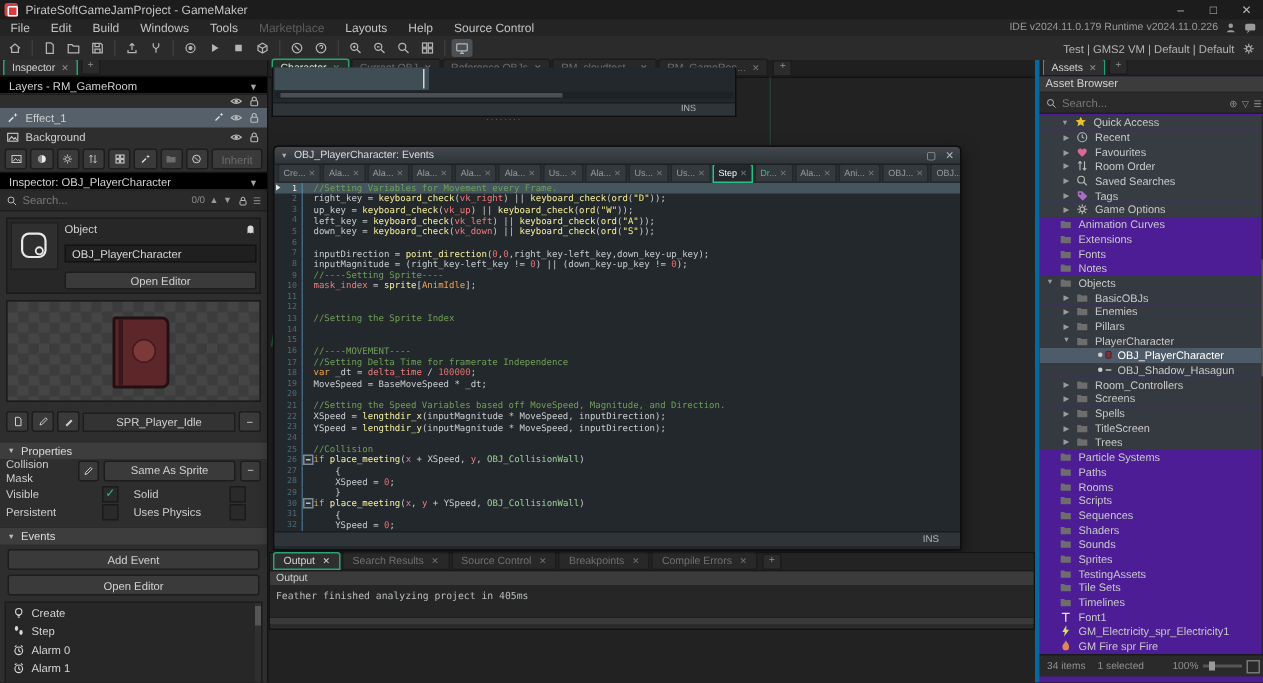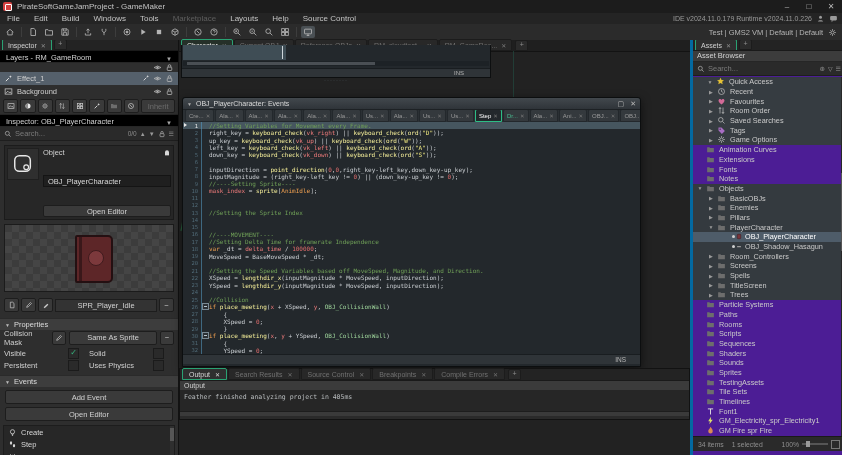--- a/index.html
+++ b/index.html
@@ -42,21 +42,21 @@
   #eyelock-hdr{height:9px;display:flex;justify-content:flex-end;gap:3px;padding:0 4px;align-items:center}
   #layer-btns{height:16px;display:flex;align-items:center;padding:0 3px;gap:2px;border-bottom:1px solid #242424}
   #layer-btns .sq{width:15px;height:12px}
   #inherit-btn{margin-left:auto;width:36px;height:12px;color:#6b6b6b}
   .searchrow{height:13px;background:#2a2a2a;display:flex;align-items:center;padding:0 4px;gap:3px;border-bottom:1px solid #1e1e1e;font-size:7.5px;color:#7a7a7a}
   .searchrow .cnt{margin-left:auto;color:#8b8b8b;font-size:6.5px}
   .searchrow .mini{color:#9a9a9a;font-size:6px}
   #obj-card{margin:4px;background:#272727;border:1px solid #1b1b1b;display:flex;padding:2px;gap:4px}
   #obj-iconbox{width:30px;height:30px;background:#2f2f2f;border:1px solid #1f1f1f;display:flex;align-items:center;justify-content:center}
   #obj-iconbox svg{width:22px;height:22px}
-  #obj-card .col{flex:1;display:flex;flex-direction:column;gap:18px}
+  #obj-card .col{flex:1;display:flex;flex-direction:column;gap:6px}
   #obj-card .hdr{display:flex;align-items:center;font-size:7.5px;color:#d2d2d2;height:9px}
   #obj-card .hdr .ico{margin-left:auto}
   #obj-name{height:10px;background:#1f1f1f;border:1px solid #141414;font-size:7.5px;color:#d8d8d8;display:flex;align-items:center;padding:0 4px}
   #open-editor1{height:10px}
   #sprite-preview{margin:0 4px;height:66px;position:relative;border:1px solid #1b1b1b;
      background:conic-gradient(#454545 25%,#3c3c3c 0 50%,#454545 0 75%,#3c3c3c 0);background-size:14px 14px}
   #book{position:absolute;left:70px;top:10px;width:34px;height:44px;background:#5d2628;border:2px solid #241012;border-radius:2px 5px 5px 2px}
   #book:before{content:"";position:absolute;left:2px;top:0;bottom:0;width:3px;background:#3a181a}
   #book:after{content:"";position:absolute;left:11px;top:13px;width:14px;height:14px;border-radius:50%;background:#7c393c;border:1px solid #401b1e}
   #sprite-row{height:14px;display:flex;align-items:center;gap:2px;margin:6px 4px}
@@ -570,20 +570,29 @@
         </span>
         <span>Step</span>
       </div>
       <div class="erow">
         <span class="ico i9">
           <svg viewBox="0 0 12 12">
             <circle cx="6" cy="6.5" r="3.4" fill="none" stroke="#d8d8d8"></circle>
             <path d="M6 4.5v2l1.5 1M2.5 3L4 1.8M9.5 3L8 1.8" stroke="#d8d8d8" fill="none"></path>
           </svg>
         </span>
+        <span>Alarm 0</span>
+      </div>
+      <div class="erow">
+        <span class="ico i9">
+          <svg viewBox="0 0 12 12">
+            <circle cx="6" cy="6.5" r="3.4" fill="none" stroke="#d8d8d8"></circle>
+            <path d="M6 4.5v2l1.5 1M2.5 3L4 1.8M9.5 3L8 1.8" stroke="#d8d8d8" fill="none"></path>
+          </svg>
+        </span>
         <span>Alarm 1</span>
       </div>
     </div>
 </aside>
 
 <section id="center">
   <div id="ws-tabs">
       <span class="wstab act">
         <span>Character</span>
         <span class="x">✕</span>

